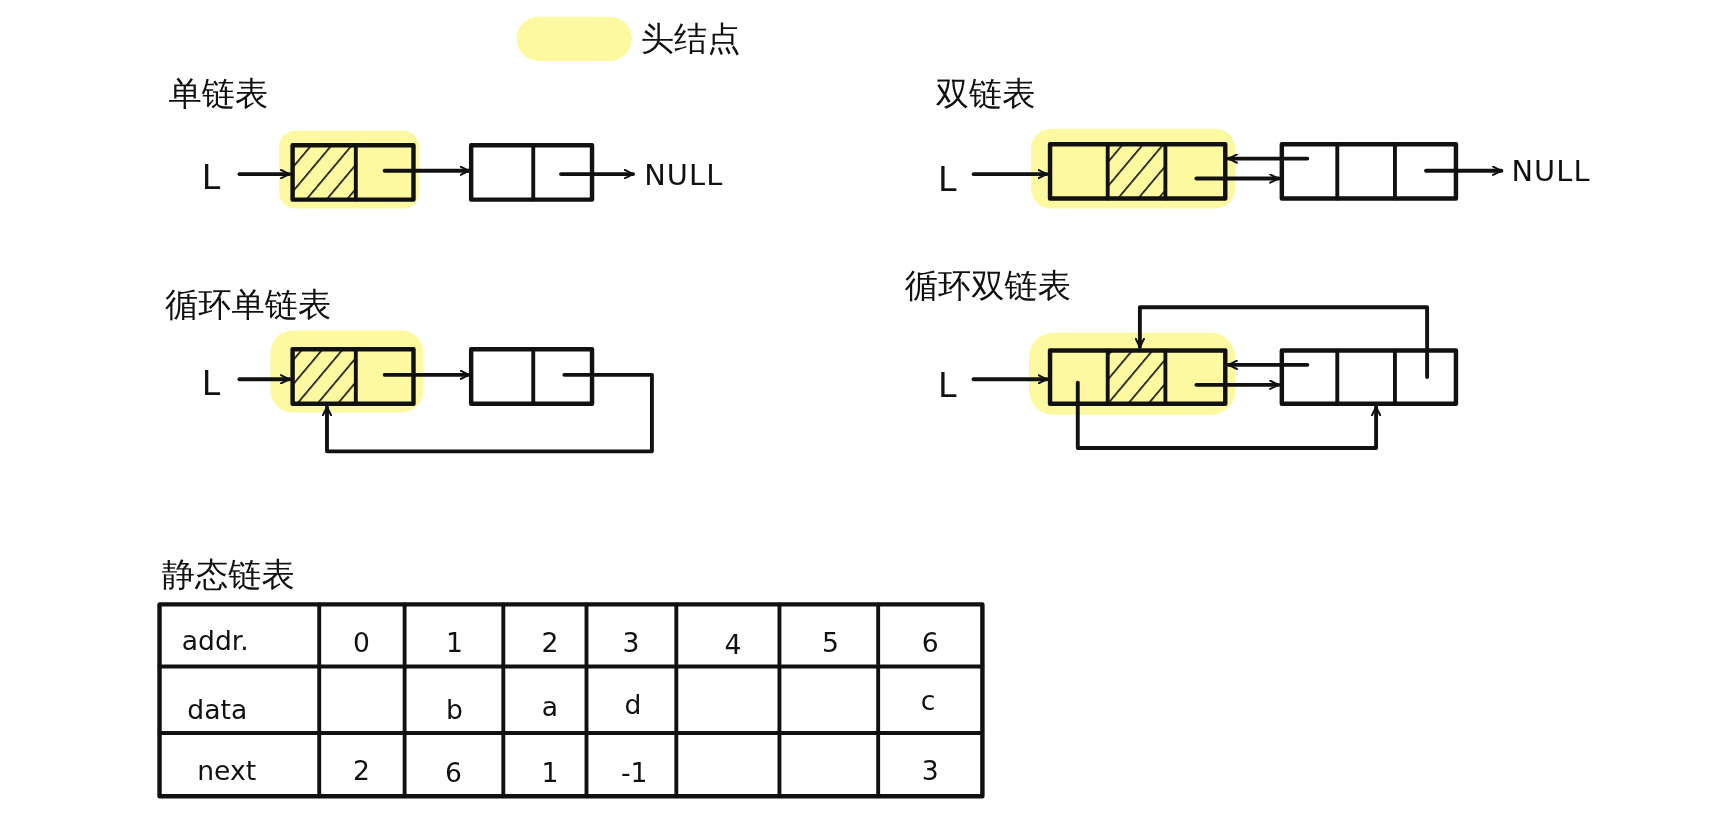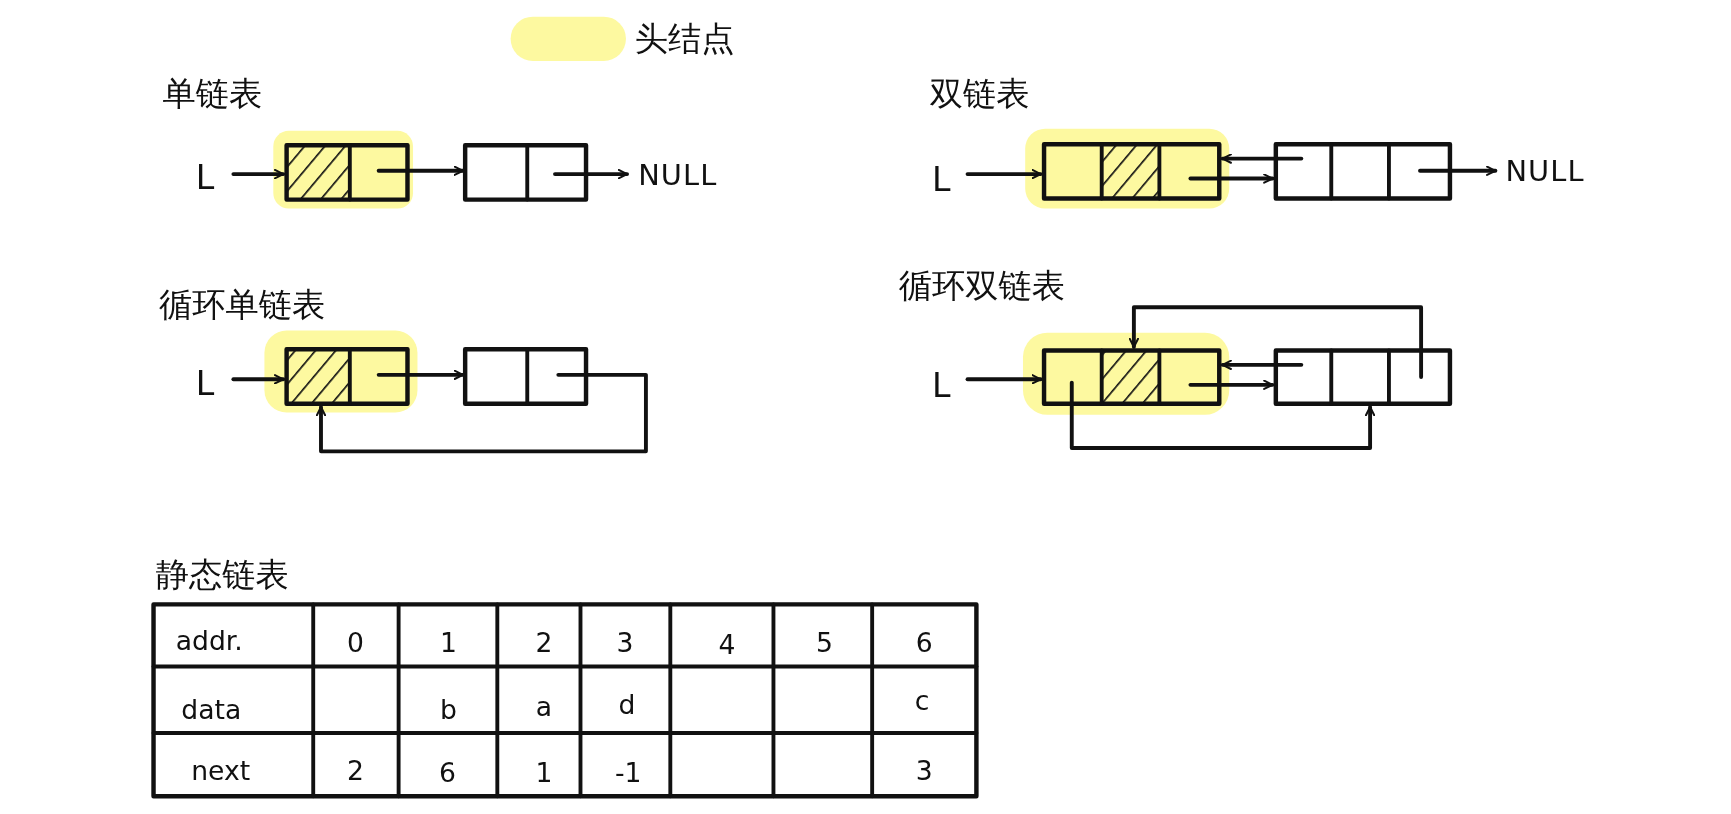--- a/index.html
+++ b/index.html
@@ -1,17 +1,17 @@
 <!DOCTYPE html>
 <html><head>
 <meta charset="utf-8">
 <style>
   html, body { margin: 0; padding: 0; background: #ffffff; }
   body { width: 1731px; height: 814px; overflow: hidden; }
-  #stage { position: absolute; left: 0; top: 0; width: 1373px; height: 814px; border-radius: 14px; }
+  #stage { position: absolute; left: 6px; top: 0; width: 1373px; height: 814px; border-radius: 14px; }
   svg text { font-family: "DejaVu Sans", sans-serif; fill: #111; }
   .title { font-size: 30px; }
   .lbl { font-size: 30px; }
   .null { font-size: 26px; letter-spacing: 1px; }
   .cell { font-size: 24px; }
   .box { fill: none; stroke: #111; stroke-width: 4; stroke-linejoin: round; }
   .line { fill: none; stroke: #111; stroke-width: 3.5; stroke-linecap: round; stroke-linejoin: round; }
   .hatch { stroke: #111; stroke-width: 3; stroke-linecap: round; }
 </style>
 </head>

